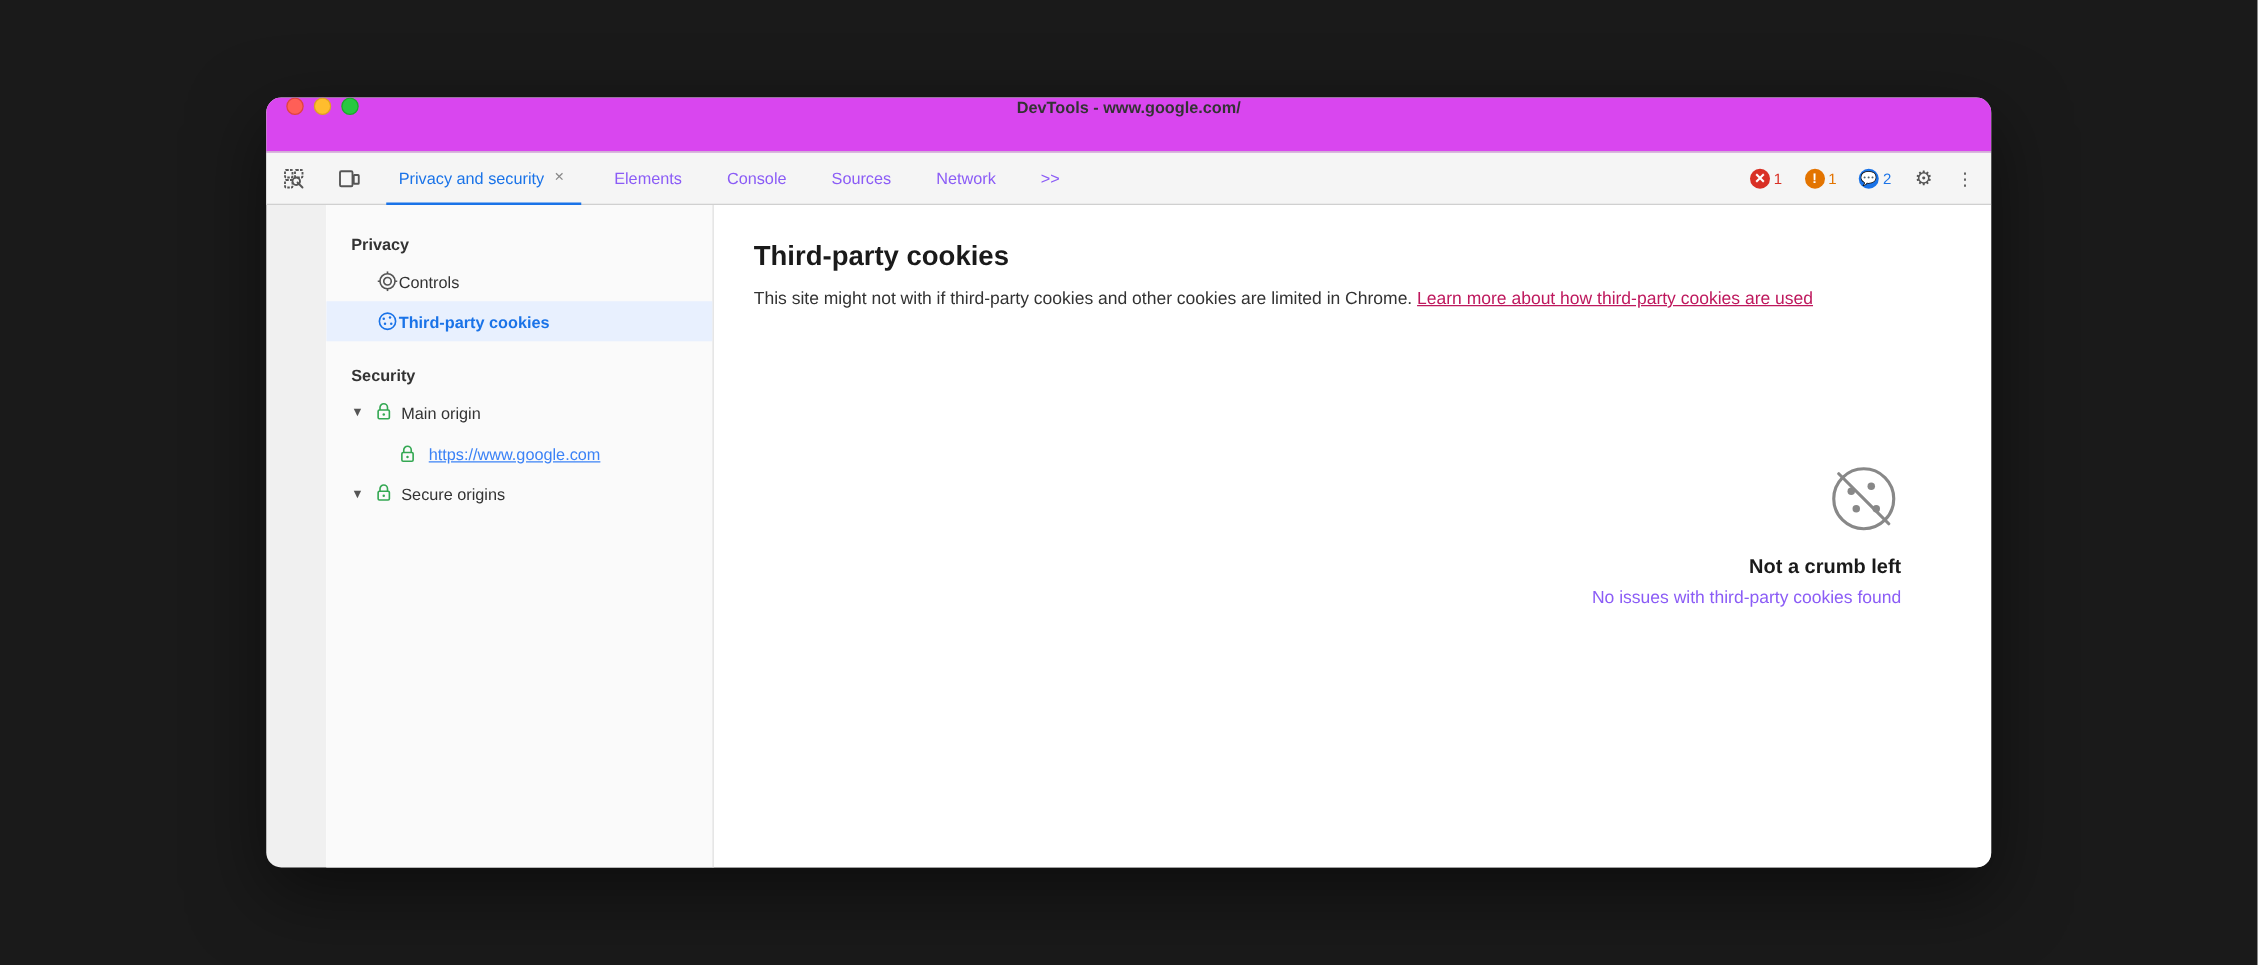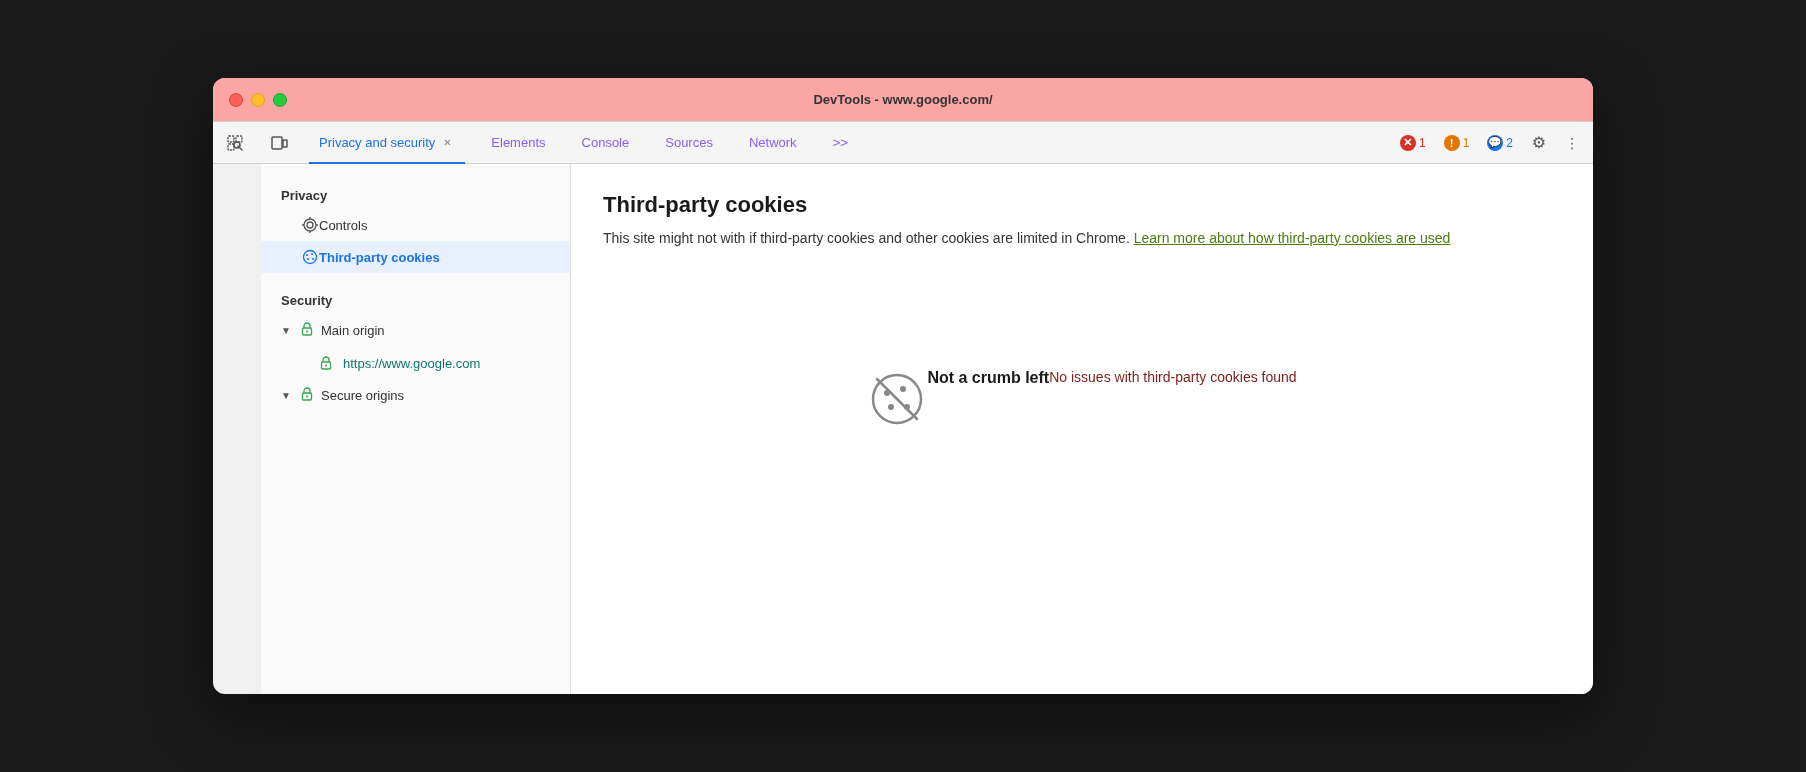--- a/index.html
+++ b/index.html
@@ -12,24 +12,23 @@
       font-family: -apple-system, BlinkMacSystemFont, 'Segoe UI', sans-serif;
     }
     .window {
       width: 1380px;
       background: #f0f0f0;
       border-radius: 12px;
       overflow: hidden;
       box-shadow: 0 20px 60px rgba(0,0,0,0.5);
     }
     .title-bar {
-      background: #fca5a5;
+      background: #d946ef;
       height: 44px;
       display: flex;
-      align-items: center;
       justify-content: center;
       position: relative;
       border-bottom: 1px solid #d0d0d0;
     }
     .traffic-lights {
       position: absolute;
       left: 16px;
       display: flex;
       gap: 8px;
     }
@@ -210,45 +209,45 @@
       color: #1a1a1a;
       margin-bottom: 10px;
     }
     .main-desc {
       font-size: 14px;
       color: #333;
       line-height: 1.5;
       margin-bottom: 80px;
     }
     .main-desc a {
-      color: #4d7c0f;
+      color: #be185d;
       text-decoration: underline;
     }
     .empty-state {
       display: flex;
-      flex-direction: row;
-      align-items: flex-start;
+      flex-direction: column;
+      align-items: flex-end;
       justify-content: center;
       padding: 40px;
     }
     .empty-icon {
       width: 60px;
       height: 60px;
       margin-bottom: 16px;
       color: #888;
     }
     .empty-title {
       font-size: 16px;
       font-weight: 700;
       color: #1a1a1a;
       margin-bottom: 6px;
     }
     .empty-subtitle {
       font-size: 14px;
-      color: #7f1d1d;
+      color: #8b5cf6;
     }
     .more-btn {
       font-size: 14px;
       color: #555;
       cursor: pointer;
       padding: 4px 6px;
       border-radius: 4px;
     }
     .gear-btn {
       width: 28px;
@@ -388,21 +387,21 @@
       </div>
 
       <div class="sidebar-sub-item">
         <div class="item-icon lock-icon">
           <svg width="16" height="16" viewBox="0 0 16 16" fill="none">
             <rect x="3.5" y="7" width="9" height="7" rx="1" stroke="#34a853" stroke-width="1.3"></rect>
             <path d="M5 7V5a3 3 0 016 0v2" stroke="#34a853" stroke-width="1.3"></path>
             <circle cx="8" cy="10.5" r="1" fill="#34a853"></circle>
           </svg>
         </div>
-        <span style="color: #0f766e;">https://www.google.com</span>
+        <span style="color: #3b82f6; text-decoration: underline;">https://www.google.com</span>
       </div>
 
       <div class="sidebar-item-with-arrow">
         <span class="arrow">▼</span>
         <div class="item-icon lock-icon">
           <svg width="16" height="16" viewBox="0 0 16 16" fill="none">
             <rect x="3.5" y="7" width="9" height="7" rx="1" stroke="#34a853" stroke-width="1.3"></rect>
             <path d="M5 7V5a3 3 0 016 0v2" stroke="#34a853" stroke-width="1.3"></path>
             <circle cx="8" cy="10.5" r="1" fill="#34a853"></circle>
           </svg>

